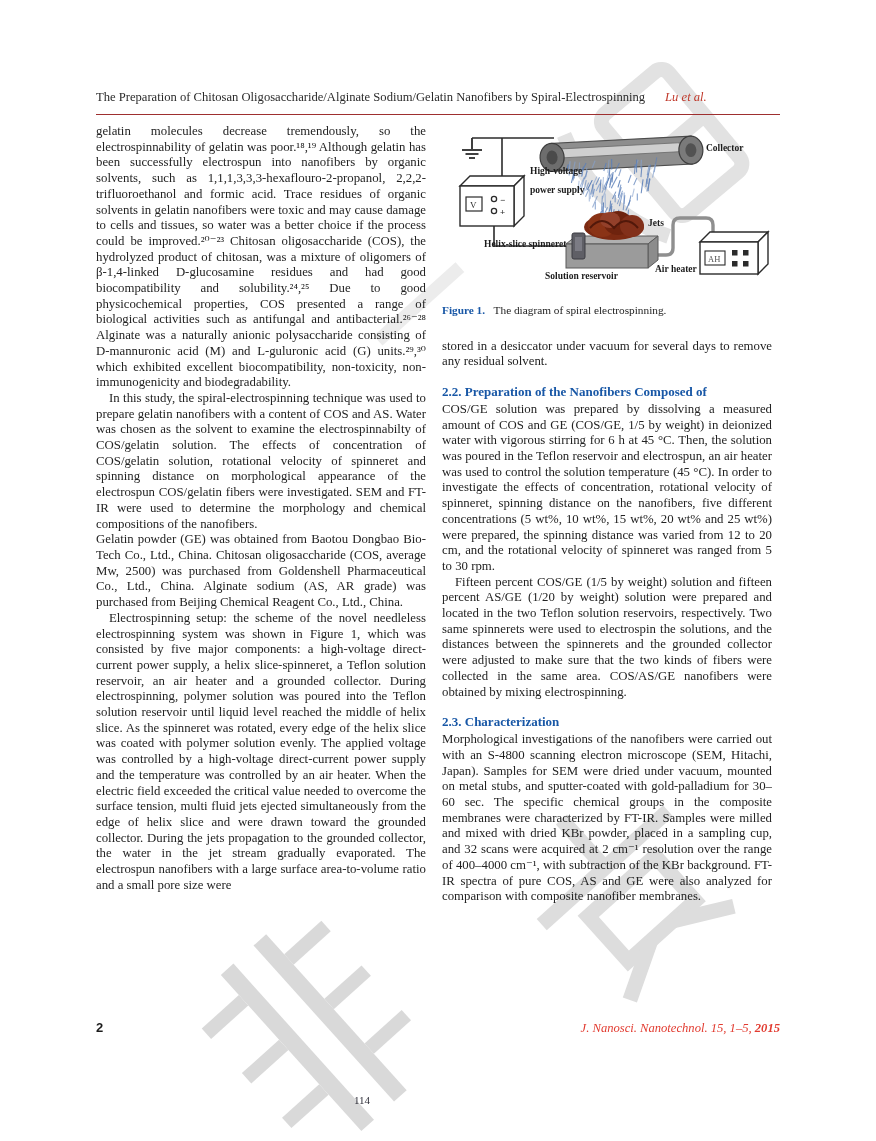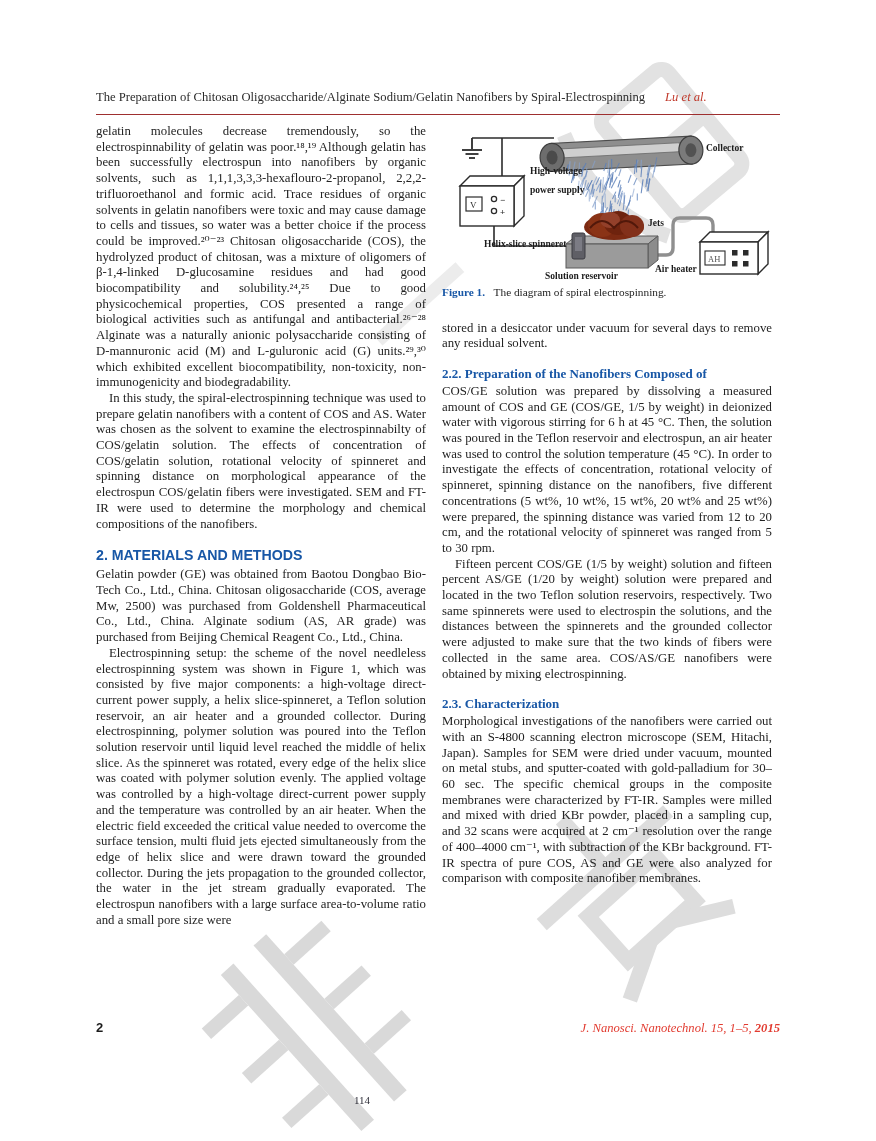--- a/index.html
+++ b/index.html
@@ -35,21 +35,21 @@
   .h-sub{
     color:#1857a6;font-weight:bold;font-size:13px;line-height:16px;
     margin:1px 0 2px 0;text-align:left;
   }
   .h-sub2{
     color:#1857a6;font-weight:bold;font-size:13px;line-height:16px;
     margin:14px 0 2px 0;text-align:left;
   }
   .h-sub2 .l2{padding-left:27px;display:block;}
   
-  .figure-box{width:330px;height:160px;position:relative;margin-bottom:2px;}
+  .figure-box{width:330px;height:160px;position:relative;margin-bottom:20px;}
   .fig-caption{
     font-size:11.3px;line-height:13.5px;text-align:left;margin-bottom:21px;
   }
   .fig-caption .figlab{color:#1857a6;font-weight:bold;}
   .figtext{font-family:"Liberation Serif","DejaVu Serif",serif;font-weight:bold;fill:#1c1c1c;}
   
   .footer{
     position:absolute;left:96px;top:1020px;width:684px;z-index:2;
     display:flex;justify-content:space-between;align-items:baseline;
   }
@@ -99,21 +99,20 @@
 <div class="runhead">
   <span class="title">The Preparation of Chitosan Oligosaccharide/Alginate Sodium/Gelatin Nanofibers by Spiral-Electrospinning</span>
   <span class="author">Lu et al.</span>
 </div>
 
 <div class="content">
 
   <div class="col">
     <p>gelatin molecules decrease tremendously, so the electrospinnability of gelatin was poor.¹⁸,¹⁹ Although gelatin has been successfully electrospun into nanofibers by organic solvents, such as 1,1,1,3,3,3-hexaflouro-2-propanol, 2,2,2-trifluoroethanol and formic acid. Trace residues of organic solvents in gelatin nanofibers were toxic and may cause damage to cells and tissues, so water was a better choice if the process could be improved.²⁰⁻²³ Chitosan oligosaccharide (COS), the hydrolyzed product of chitosan, was a mixture of oligomers of β-1,4-linked D-glucosamine residues and had good biocompatibility and solubility.²⁴,²⁵ Due to good physicochemical properties, COS presented a range of biological activities such as antifungal and antibacterial.²⁶⁻²⁸ Alginate was a naturally anionic polysaccharide consisting of D-mannuronic acid (M) and L-guluronic acid (G) units.²⁹,³⁰ which exhibited excellent biocompatibility, non-toxicity, non-immunogenicity and biodegradability.</p>
     <p class="ind">In this study, the spiral-electrospinning technique was used to prepare gelatin nanofibers with a content of COS and AS. Water was chosen as the solvent to examine the electrospinnabilty of COS/gelatin solution. The effects of concentration of COS/gelatin solution, rotational velocity of spinneret and spinning distance on morphological appearance of the electrospun COS/gelatin fibers were investigated. SEM and FT-IR were used to determine the morphology and chemical compositions of the nanofibers.</p>
-    <div class="h-main">2. MATERIALS AND METHODS</div>
     <p>Gelatin powder (GE) was obtained from Baotou Dongbao Bio-Tech Co., Ltd., China. Chitosan oligosaccharide (COS, average Mw, 2500) was purchased from Goldenshell Pharmaceutical Co., Ltd., China. Alginate sodium (AS, AR grade) was purchased from Beijing Chemical Reagent Co., Ltd., China.</p>
     <p class="ind">Electrospinning setup: the scheme of the novel needleless electrospinning system was shown in Figure 1, which was consisted by five major components: a high-voltage direct-current power supply, a helix slice-spinneret, a Teflon solution reservoir, an air heater and a grounded collector. During electrospinning, polymer solution was poured into the Teflon solution reservoir until liquid level reached the middle of helix slice. As the spinneret was rotated, every edge of the helix slice was coated with polymer solution evenly. The applied voltage was controlled by a high-voltage direct-current power supply and the temperature was controlled by an air heater. When the electric field exceeded the critical value needed to overcome the surface tension, multi fluid jets ejected simultaneously from the edge of helix slice and were drawn toward the grounded collector. During the jets propagation to the grounded collector, the water in the jet stream gradually evaporated. The electrospun nanofibers with a large surface area-to-volume ratio and a small pore size were</p>
   </div>
 
   <div class="col">
 
     <div class="figure-box">
       <svg width="330" height="160" viewBox="0 0 330 160">
 
         <path d="M 30 14 H 112" stroke="#2b2b2b" stroke-width="1.6" fill="none"></path>

